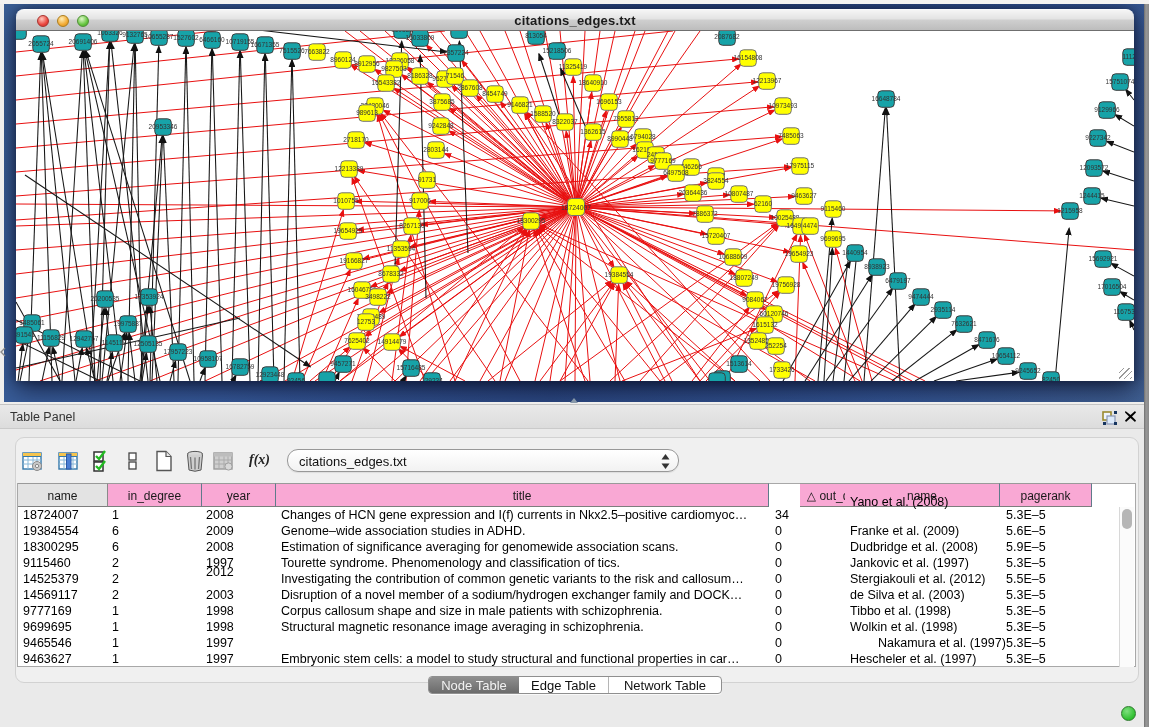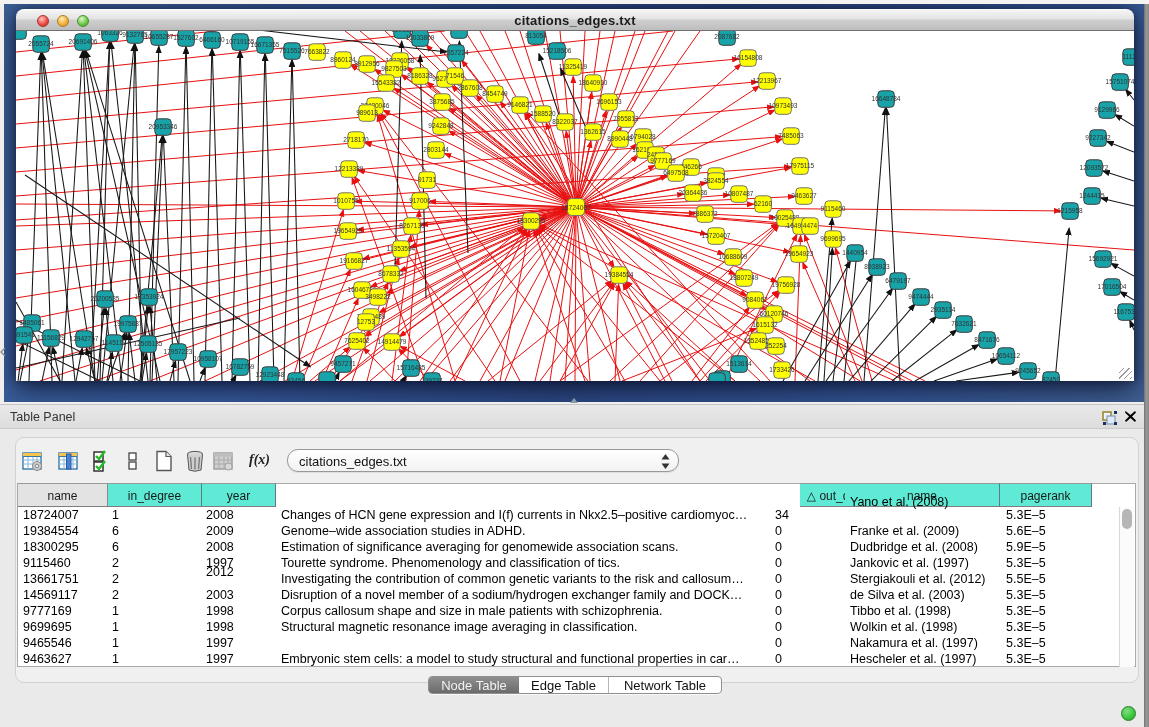--- a/index.html
+++ b/index.html
@@ -33,21 +33,21 @@
 #container { position:absolute; left:15px; top:33px; width:1124px; height:246px; background:#f0f0f0;
   border:1px solid #d2d2d2; border-radius:9px; }
 #dropdown { position:absolute; left:287px; top:45px; width:392px; height:23px; background:linear-gradient(#ffffff,#f2f2f2);
   border:1px solid #989898; border-radius:11px; box-shadow:0 1px 1px rgba(0,0,0,0.08); }
 #dropdown .t { position:absolute; left:11px; top:4px; font-size:13px; color:#111; }
 #dropdown .arr { position:absolute; right:8px; top:4px; width:9px; height:15px; }
 #table { position:absolute; left:17px; top:79px; width:1119px; height:184px; background:#fff;
   border:1px solid #a8a8a8; }
 .hc { position:absolute; top:0; height:24px; border-bottom:1px solid #7d7d7d; border-top:1px solid #9a9a9a; font-size:12px; color:#1a1a1a; text-align:center;
   line-height:24px; border-right:1px solid #5f7b8a; overflow:hidden; white-space:nowrap; }
-.hc.b { background:#5eead4; }
+.hc.b { background:#f9a8d4; }
 .hc.g { background:#e3e3e3; border-right-color:#8a8a8a; }
 .cell { position:absolute; font-size:12.5px; color:#000; white-space:nowrap; height:16px; line-height:16px; }
 #vscroll { position:absolute; left:1119px; top:507px; width:15px; height:160px; background:#fbfbfb;
   border-left:1px solid #d8d8d8; }
 #vthumb { position:absolute; left:1121.5px; top:509px; width:10px; height:20px; background:#b6b6b6; border-radius:5px; }
 #segs { position:absolute; left:428px; top:676px; width:294px; height:18px; border:1px solid #8f8f8f;
   border-radius:4px; background:#fff; display:flex; overflow:hidden; box-shadow:0 1px 0 rgba(255,255,255,.7); }
 .seg { font-size:13px; color:#111; text-align:center; line-height:17px; flex:0 0 auto; }
 #seg1 { width:90px; background:linear-gradient(#8f8f8f,#6b6b6b); color:#f2f2f2; }
 #seg2 { width:90px; border-right:1px solid #b5b5b5; }
@@ -690,20 +690,21 @@
       <svg class="arr" viewBox="0 0 9 15">
           <path d="M4.5 0 L8.5 5.5 L0.5 5.5 z" fill="#333"></path>
           <path d="M4.5 15 L8.5 9.5 L0.5 9.5 z" fill="#333"></path>
         </svg>
     </div>
     <div id="table"></div>
 
     <div class="hc g" style="left:18px;top:79px;width:90px">name</div>
 <div class="hc b" style="left:108px;top:79px;width:94px">in_degree</div>
 <div class="hc b" style="left:202px;top:79px;width:74px">year</div>
+<div class="hc b" style="left:276px;top:79px;width:493px">title</div>
 <div class="hc b" style="left:800px;top:79px;width:76px">△ out_de…</div>
 <div class="hc b" style="left:845px;top:79px;width:155px">name</div>
 <div class="hc b" style="left:1000px;top:79px;width:92px">pagerank</div>
     <div class="cell" style="left:23px;top:103px">18724007</div>
 <div class="cell" style="left:112px;top:103px">1</div>
 <div class="cell" style="left:206px;top:103px">2008</div>
 <div class="cell" style="left:281px;top:103px">Changes of HCN gene expression and I(f) currents in Nkx2.5–positive cardiomyoc…</div>
 <div class="cell" style="left:775px;top:103px">34</div>
 <div class="cell" style="left:850px;top:90px">Yano et al. (2008)</div>
 <div class="cell" style="left:1006px;top:103px">5.3E–5</div>
@@ -721,21 +722,21 @@
 <div class="cell" style="left:775px;top:135px">0</div>
 <div class="cell" style="left:850px;top:135px">Dudbridge et al. (2008)</div>
 <div class="cell" style="left:1006px;top:135px">5.9E–5</div>
 <div class="cell" style="left:23px;top:151px">9115460</div>
 <div class="cell" style="left:112px;top:151px">2</div>
 <div class="cell" style="left:206px;top:151px">1997</div>
 <div class="cell" style="left:281px;top:151px">Tourette syndrome. Phenomenology and classification of tics.</div>
 <div class="cell" style="left:775px;top:151px">0</div>
 <div class="cell" style="left:850px;top:151px">Jankovic et al. (1997)</div>
 <div class="cell" style="left:1006px;top:151px">5.3E–5</div>
-<div class="cell" style="left:23px;top:167px">13661751</div>
+<div class="cell" style="left:23px;top:167px">14525379</div>
 <div class="cell" style="left:112px;top:167px">2</div>
 <div class="cell" style="left:206px;top:160px">2012</div>
 <div class="cell" style="left:281px;top:167px">Investigating the contribution of common genetic variants to the risk and callosum…</div>
 <div class="cell" style="left:775px;top:167px">0</div>
 <div class="cell" style="left:850px;top:167px">Stergiakouli et al. (2012)</div>
 <div class="cell" style="left:1006px;top:167px">5.5E–5</div>
 <div class="cell" style="left:23px;top:183px">14569117</div>
 <div class="cell" style="left:112px;top:183px">2</div>
 <div class="cell" style="left:206px;top:183px">2003</div>
 <div class="cell" style="left:281px;top:183px">Disruption of a novel member of a sodium/hydrogen exchanger family and DOCK…</div>
@@ -745,29 +746,29 @@
 <div class="cell" style="left:23px;top:199px">9777169</div>
 <div class="cell" style="left:112px;top:199px">1</div>
 <div class="cell" style="left:206px;top:199px">1998</div>
 <div class="cell" style="left:281px;top:199px">Corpus callosum shape and size in male patients with schizophrenia.</div>
 <div class="cell" style="left:775px;top:199px">0</div>
 <div class="cell" style="left:850px;top:199px">Tibbo et al. (1998)</div>
 <div class="cell" style="left:1006px;top:199px">5.3E–5</div>
 <div class="cell" style="left:23px;top:215px">9699695</div>
 <div class="cell" style="left:112px;top:215px">1</div>
 <div class="cell" style="left:206px;top:215px">1998</div>
-<div class="cell" style="left:281px;top:215px">Structural magnetic resonance image averaging in classification.</div>
+<div class="cell" style="left:281px;top:215px">Structural magnetic resonance image averaging in schizophrenia.</div>
 <div class="cell" style="left:775px;top:215px">0</div>
 <div class="cell" style="left:850px;top:215px">Wolkin et al. (1998)</div>
 <div class="cell" style="left:1006px;top:215px">5.3E–5</div>
 <div class="cell" style="left:23px;top:231px">9465546</div>
 <div class="cell" style="left:112px;top:231px">1</div>
 <div class="cell" style="left:206px;top:231px">1997</div>
 <div class="cell" style="left:775px;top:231px">0</div>
-<div class="cell" style="left:850px;top:231px">Nakamura et al. (1997)</div>
+<div class="cell" style="left:878px;top:231px">Nakamura et al. (1997)</div>
 <div class="cell" style="left:1006px;top:231px">5.3E–5</div>
 <div class="cell" style="left:23px;top:247px">9463627</div>
 <div class="cell" style="left:112px;top:247px">1</div>
 <div class="cell" style="left:206px;top:247px">1997</div>
 <div class="cell" style="left:281px;top:247px">Embryonic stem cells: a model to study structural and functional properties in car…</div>
 <div class="cell" style="left:775px;top:247px">0</div>
 <div class="cell" style="left:850px;top:247px">Hescheler et al. (1997)</div>
 <div class="cell" style="left:1006px;top:247px">5.3E–5</div>
     <div id="vscroll"></div>
     <div id="vthumb"></div>

